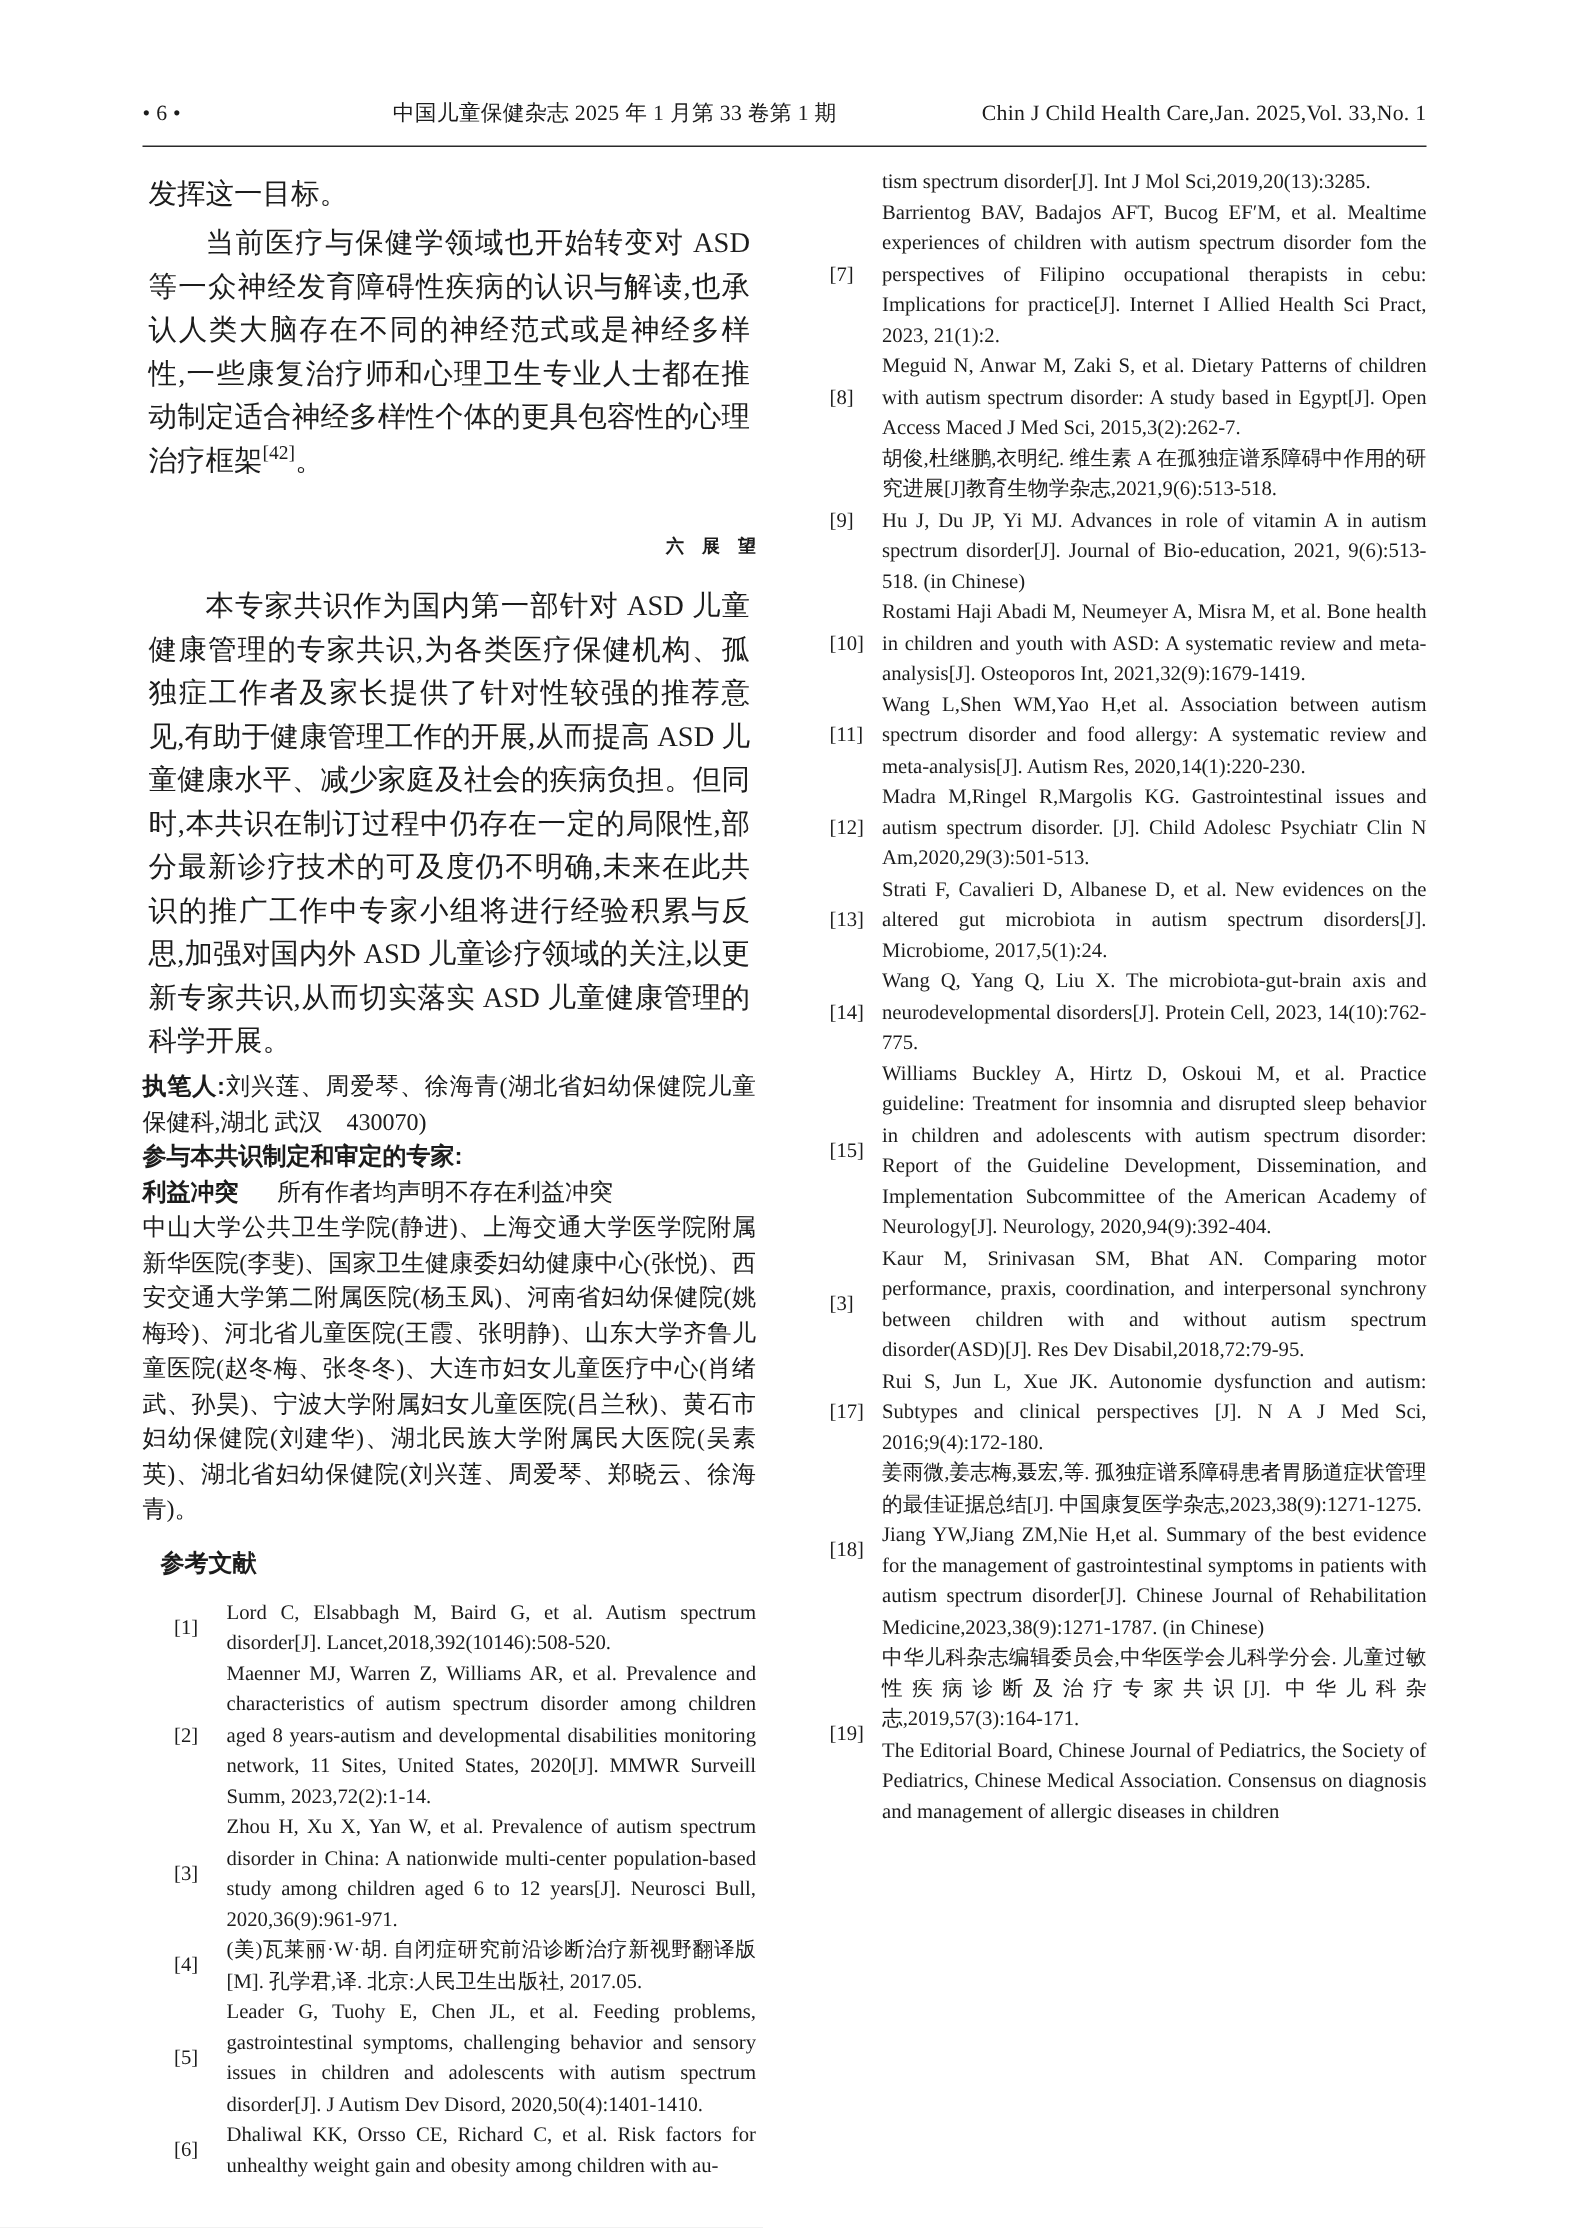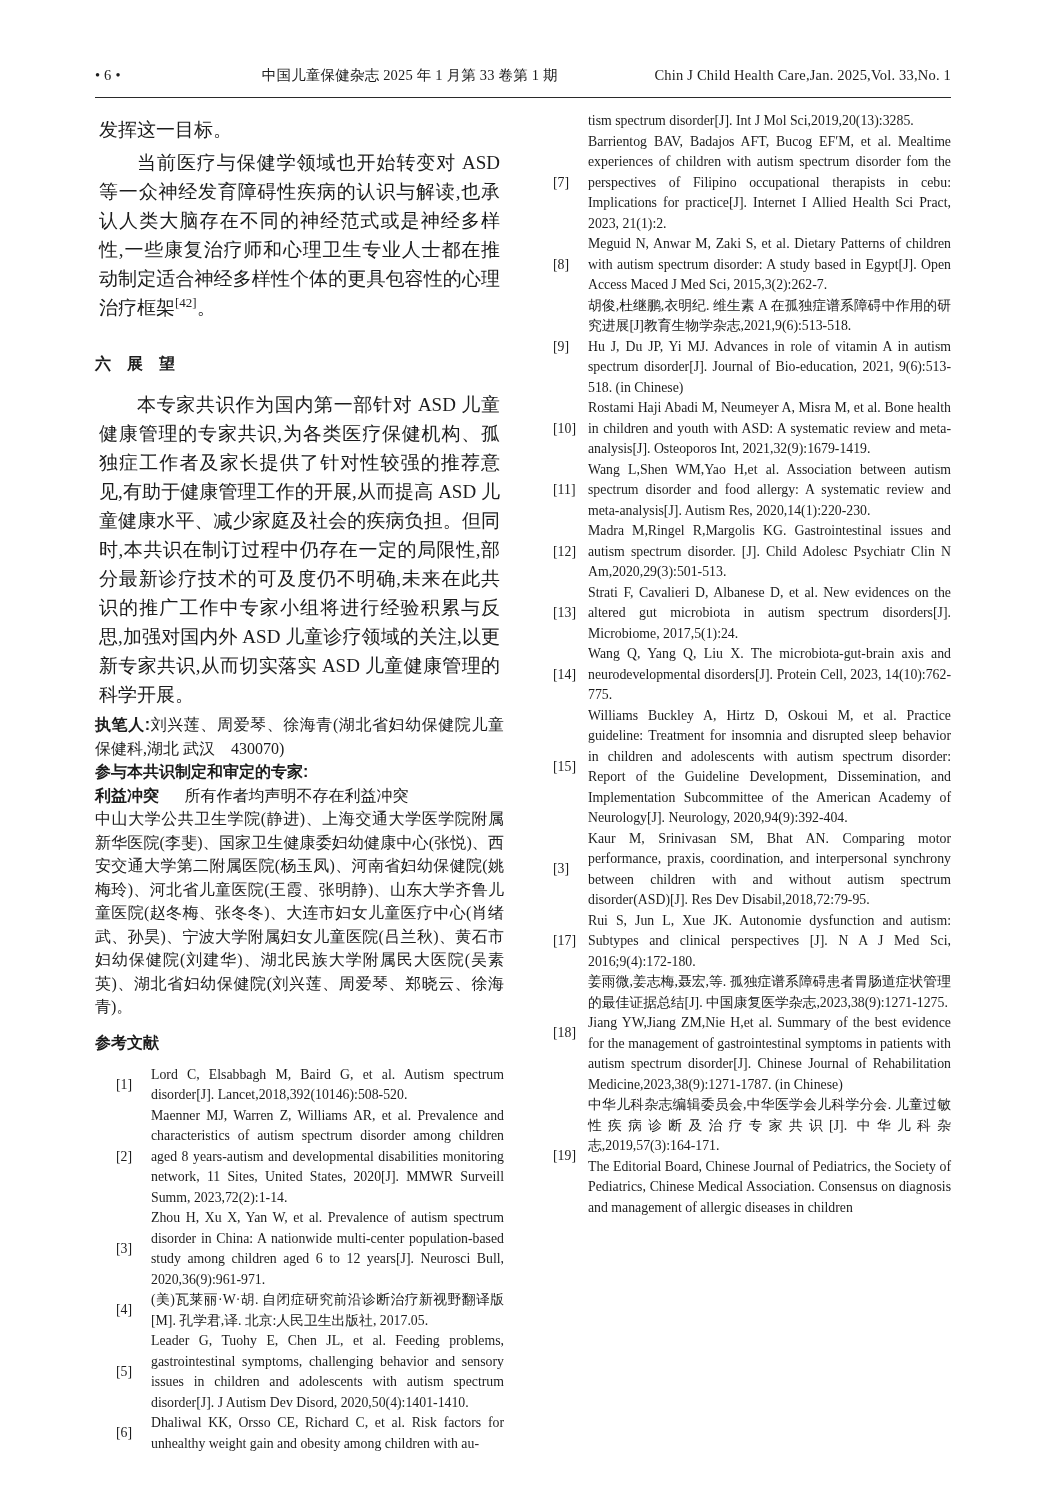--- a/index.html
+++ b/index.html
@@ -32,35 +32,35 @@
   .col-left{width:409px;}
   .col-right{width:398px;}
 
   
   .cnbody{font-size:19px;line-height:29px;margin:4px;text-align:justify;}
   .indent{text-indent:2em;}
   sup.refmark{font-size:13px;line-height:0;vertical-align:super;}
 
   .section-heading{
     font-family:"Liberation Sans","DejaVu Sans",sans-serif;
-    font-weight:bold;font-size:16px;line-height:24px;
-    margin:30px 0 14px 0;text-align:left;
+    font-weight:bold;font-size:12px;line-height:24px;
+    margin:30px 0 14px 0;text-align:right;
   }
 
   .contrib{font-size:16px;line-height:23.5px;margin:0;text-align:justify;}
   .contrib-label{
     font-family:"Liberation Sans","DejaVu Sans",sans-serif;
     font-weight:bold;
   }
   .coi-label{margin-right:1.6em;}
 
   .refs-heading{
     font-family:"Liberation Sans","DejaVu Sans",sans-serif;
     font-weight:bold;font-size:16px;line-height:20px;
-    margin:14px 0 12px 0;text-align:left;
+    margin:14px 0 12px 12px;text-align:left;
   }
 
   
   .ref-list{font-size:13.8px;line-height:20.5px;}
   .ref-list-left{padding-left:21px;}
   .ref{display:flex;align-items:center;}
   .ref-num{flex:0 0 35px;}
   .ref-text{flex:1;text-align:justify;}
   .ref-text div{text-align:justify;}
 </style>

